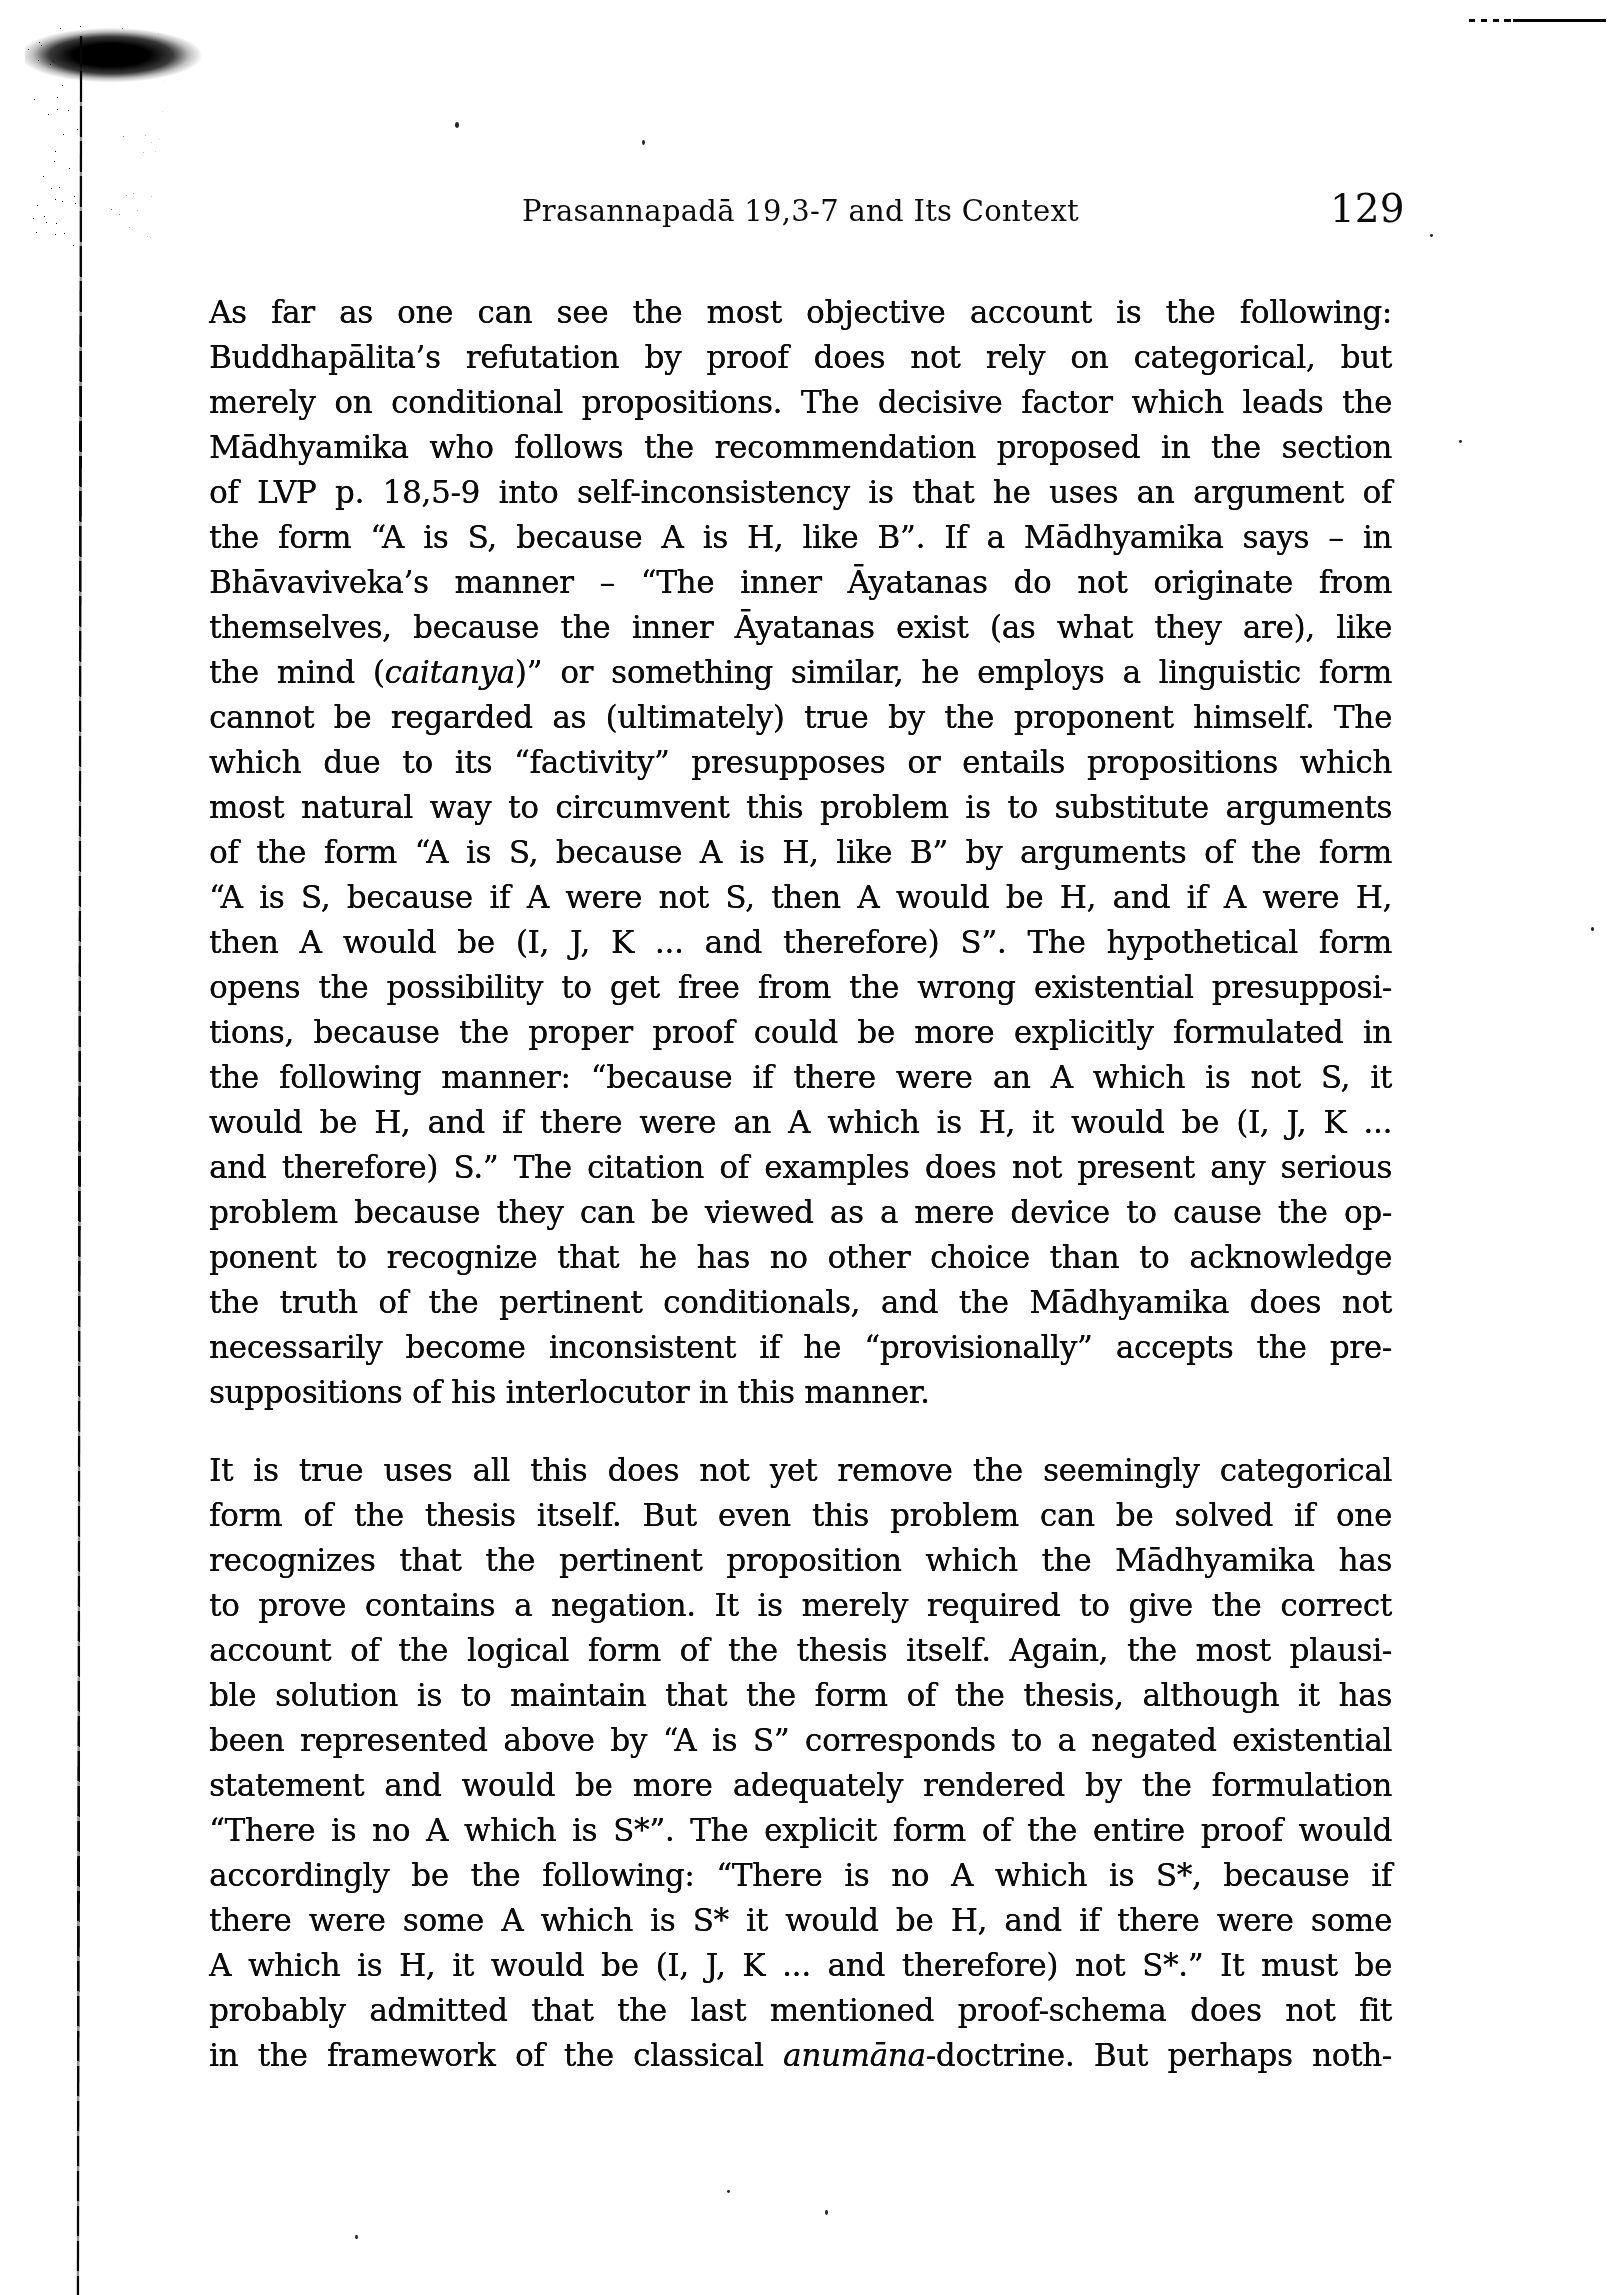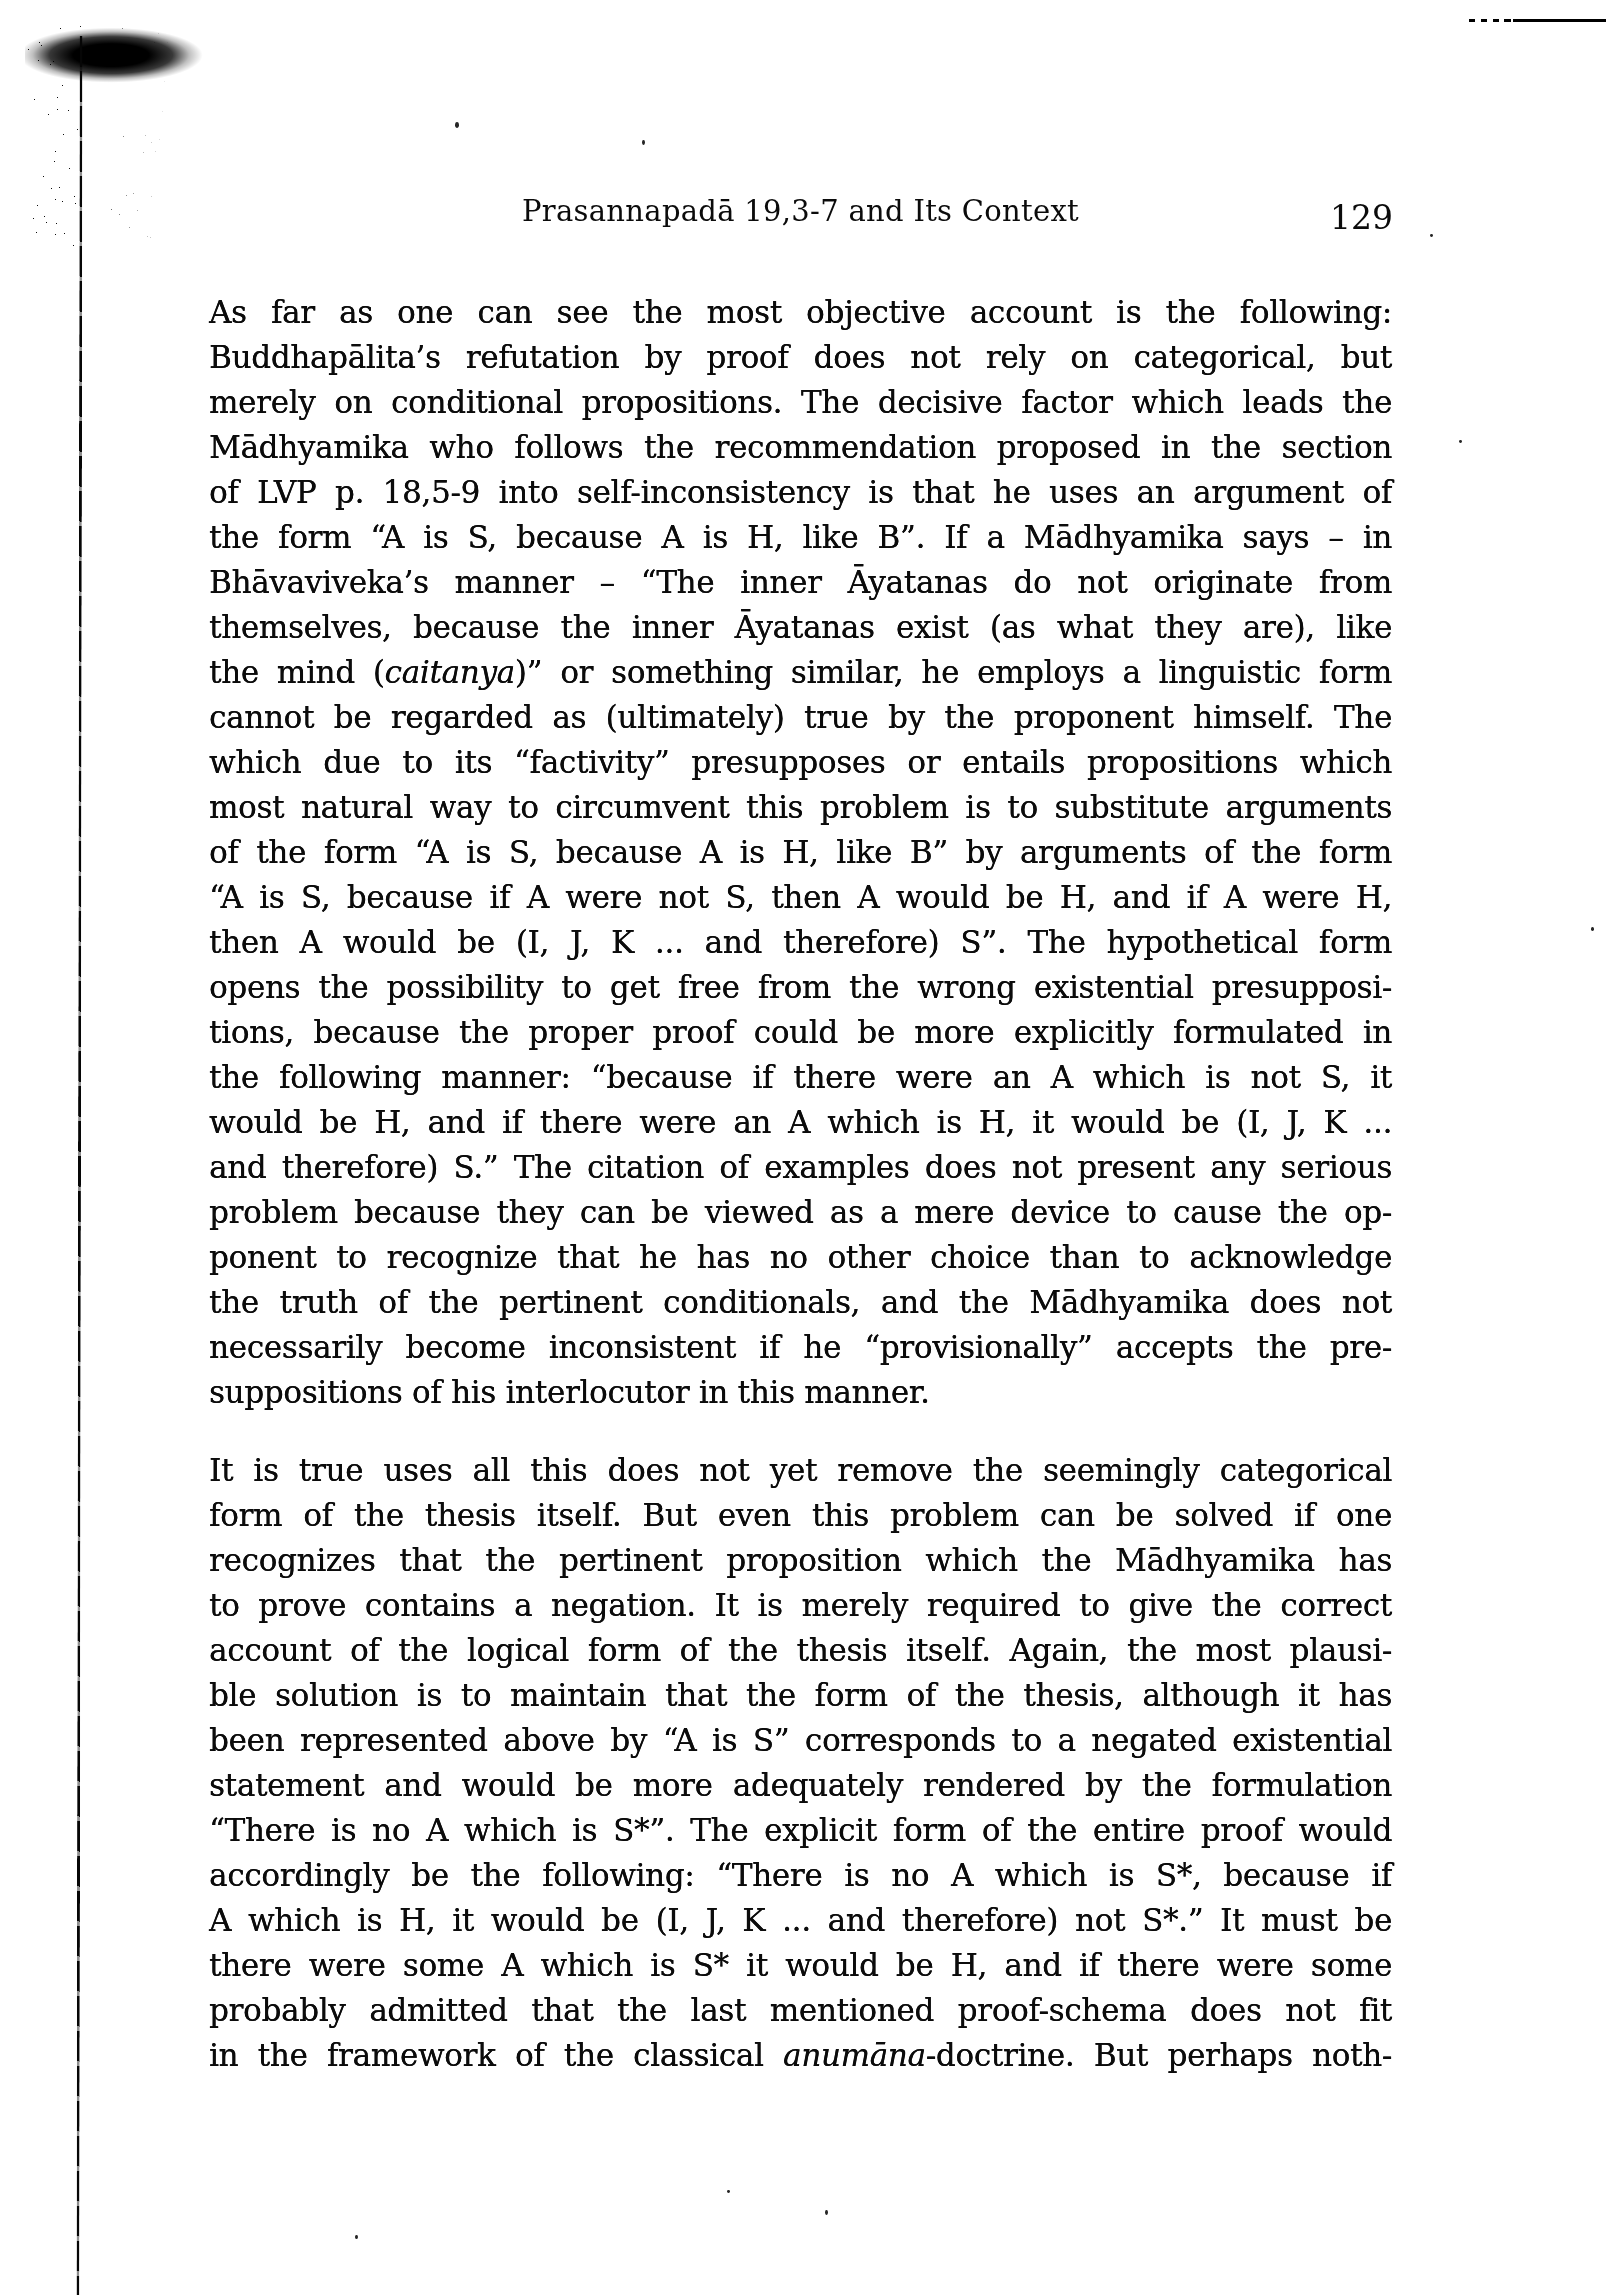--- a/index.html
+++ b/index.html
@@ -58,22 +58,22 @@
     opacity: .85;
   }
 
   
   .running-head {
     position: absolute; left: 522px; top: 194px;
     font-size: 29px; letter-spacing: 0.3px;
     white-space: nowrap;
   }
   .page-number {
-    position: absolute; left: 1330px; top: 198px;
-    font-size: 33px;
+    position: absolute; left: 1330px; top: 186px;
+    font-size: 39px;
   }
 
   
   main.page-body {
     position: absolute; left: 209px; top: 290px;
     width: 1183px;
   }
   .para + .para { margin-top: 33px; }
   .line {
     font-size: 31px;
@@ -173,21 +173,21 @@
         <div class="line">It is true uses all this does not yet remove the seemingly categorical</div>
         <div class="line">form of the thesis itself. But even this problem can be solved if one</div>
         <div class="line">recognizes that the pertinent proposition which the Mādhyamika has</div>
         <div class="line">to prove contains a negation. It is merely required to give the correct</div>
         <div class="line">account of the logical form of the thesis itself. Again, the most plausi-</div>
         <div class="line">ble solution is to maintain that the form of the thesis, although it has</div>
         <div class="line">been represented above by “A is S” corresponds to a negated existential</div>
         <div class="line">statement and would be more adequately rendered by the formulation</div>
         <div class="line">“There is no A which is S*”. The explicit form of the entire proof would</div>
         <div class="line">accordingly be the following: “There is no A which is S*, because if</div>
+        <div class="line">there were some A which is S* it would be H, and if there were some</div>
         <div class="line">A which is H, it would be (I, J, K ... and therefore) not S*.” It must be</div>
-        <div class="line">there were some A which is S* it would be H, and if there were some</div>
         <div class="line">probably admitted that the last mentioned proof-schema does not fit</div>
         <div class="line">in the framework of the classical <i>anumāna</i>-doctrine. But perhaps noth-</div>
       </div>
     </main>
 
 </div>
 
 
 </body></html>

